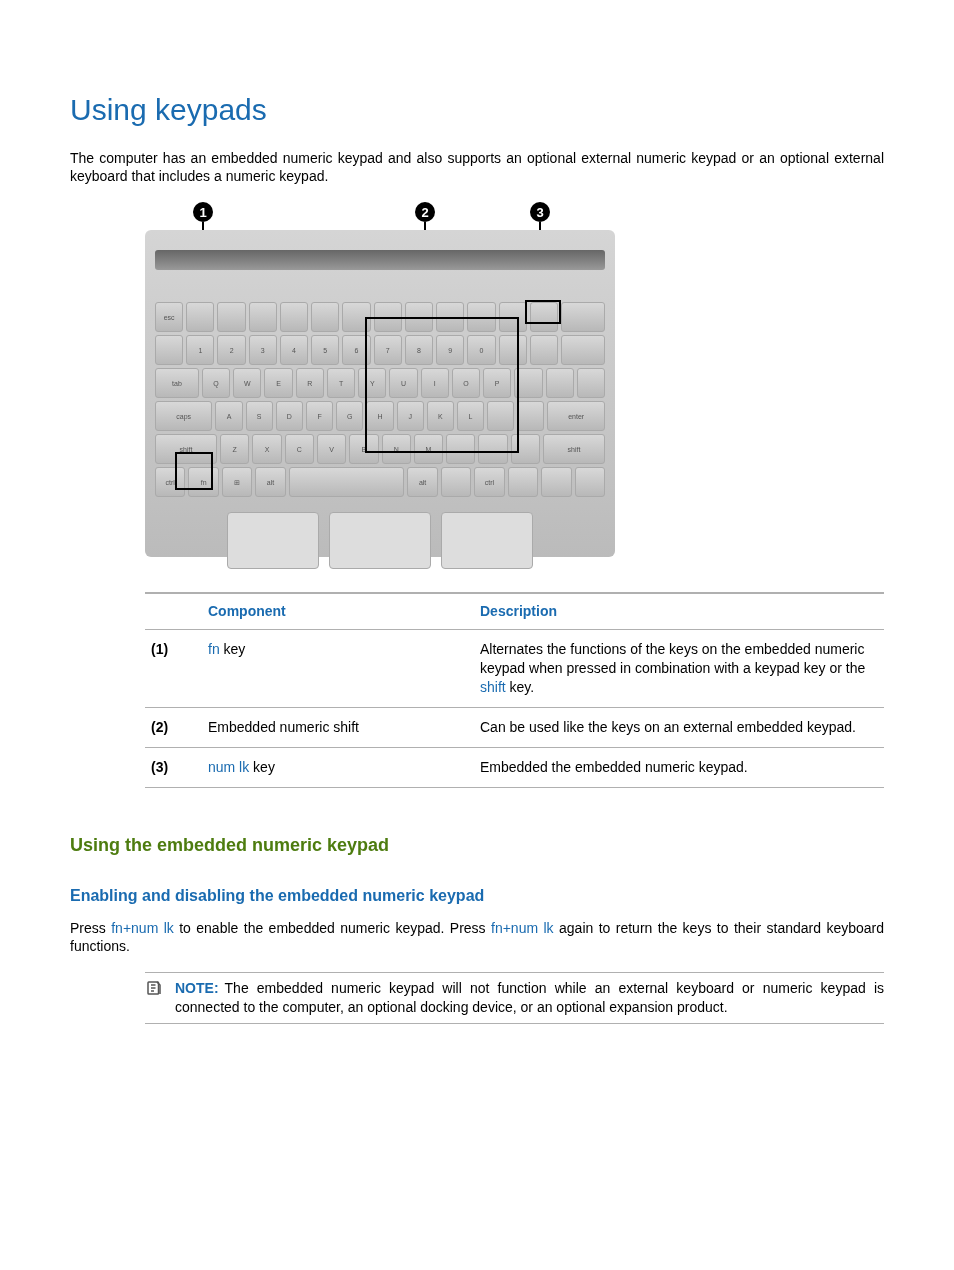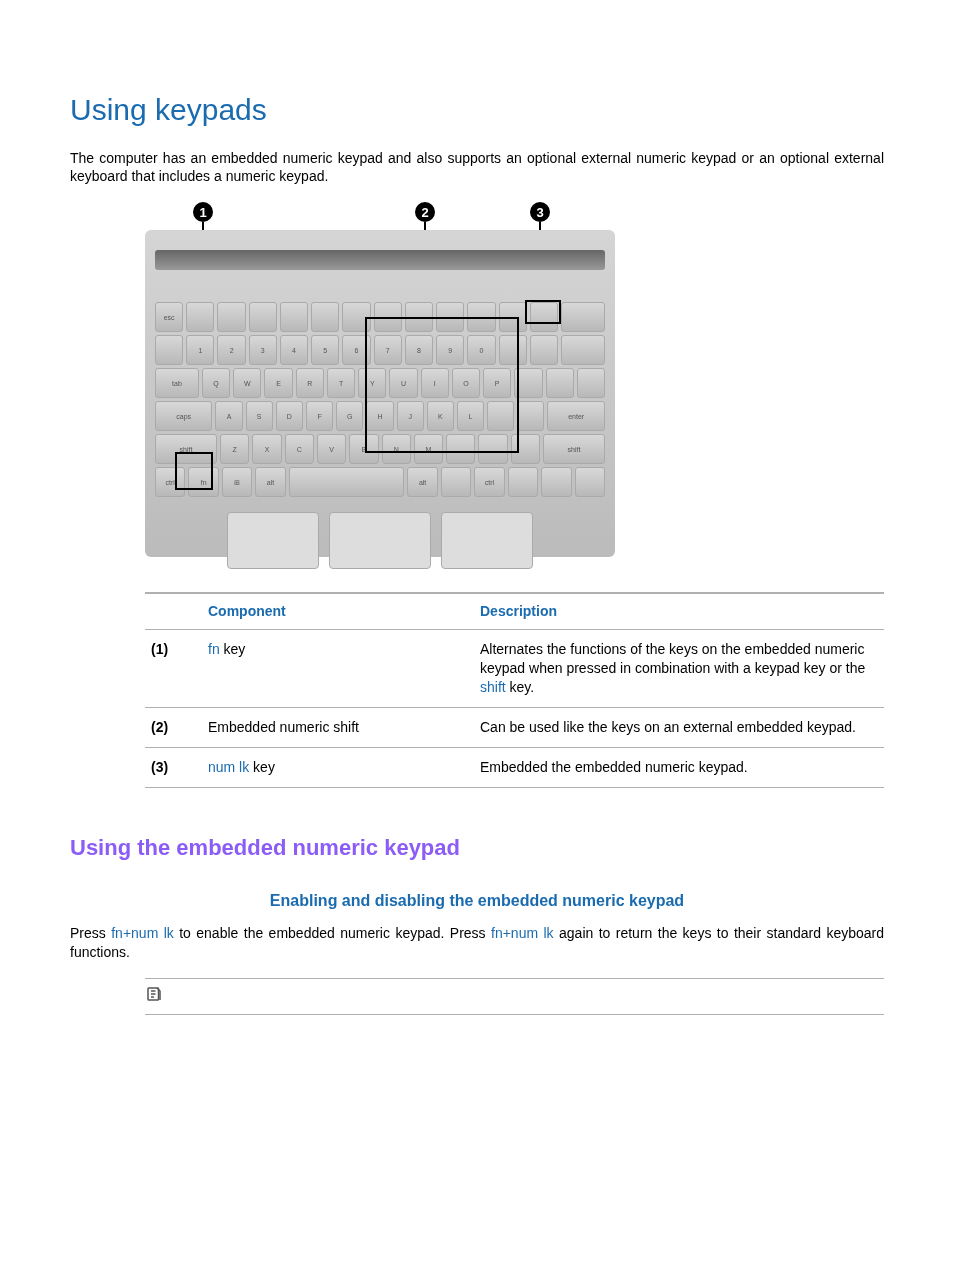--- a/index.html
+++ b/index.html
@@ -12,31 +12,30 @@
       font-size: 14px;
       line-height: 1.35;
     }
     .h1 {
       color: #1a6bb0;
       font-size: 30px;
       font-weight: normal;
       margin: 0 0 18px 0;
     }
     .h2 {
-      color: #8b5cf6;
-      font-size: 22px;
+      color: #4d7c0f;
+      font-size: 18px;
       font-weight: bold;
       margin: 45px 0 14px 0;
     }
     .h3 {
       color: #1a6bb0;
       font-size: 16px;
       font-weight: bold;
       margin: 28px 0 12px 0;
-      text-align: center;
     }
     .indent { margin-left: 75px; }
     .intro { margin: 0 0 16px 0; text-align: justify; }
     .keyboard-figure {
       margin-left: 75px;
       width: 470px;
       height: 355px;
       position: relative;
     }
     .callouts {
@@ -263,15 +262,18 @@
     <span>Press </span><span class="link">fn+num lk</span><span> to enable the embedded numeric keypad. Press </span><span class="link">fn+num lk</span><span> again to return the keys to their standard keyboard functions.</span>
   </p>
 
   <div class="note-block">
     <div class="note-icon">
       <svg viewBox="0 0 24 24" fill="none" stroke="#555" stroke-width="2">
         <rect x="4" y="4" width="14" height="16" rx="1"></rect>
         <path d="M8 8h6M8 12h6M8 16h4M16 4l4 4v12"></path>
       </svg>
     </div>
+    <div>
+      <span class="note-label">NOTE:</span><span>The embedded numeric keypad will not function while an external keyboard or numeric keypad is connected to the computer, an optional docking device, or an optional expansion product.</span>
+    </div>
   </div>
 
 </div>
 
 </body></html>

